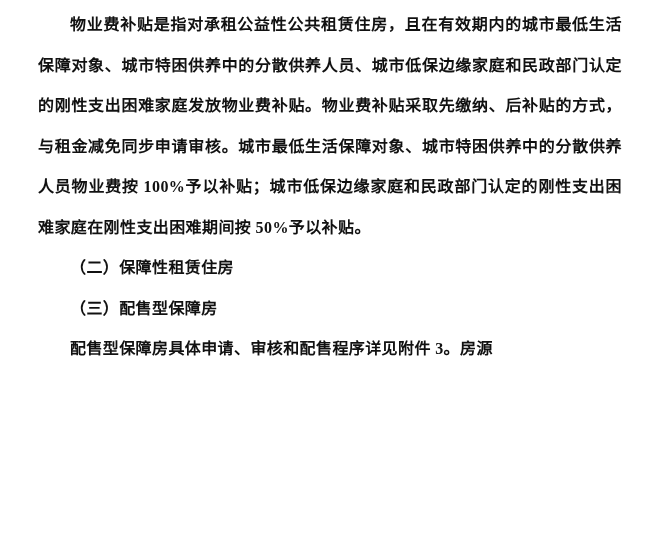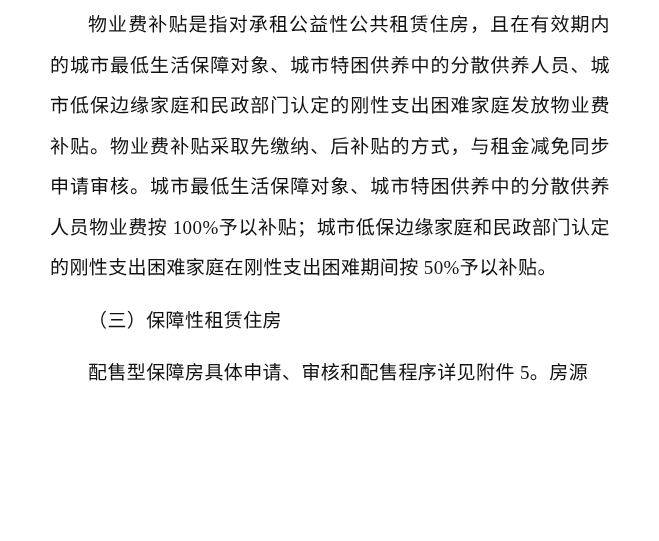--- a/index.html
+++ b/index.html
@@ -16,45 +16,47 @@
     font-family: "Liberation Serif", "DejaVu Serif", serif;
     color: #000000;
   }
   .doc-body {
     position: absolute;
     left: 38px;
     top: 0px;
     width: 584px;
   }
   p.para {
-    margin: 12px;
+    margin: 0;
     padding: 0;
-    font-size: 19px;
+    font-size: 16px;
     line-height: 40.5px;
     text-align: justify;
     text-justify: inter-ideograph;
     text-indent: 2em;
     letter-spacing: 0.4px;
     color: #111111;
+    font-weight: bold;
   }
   p.para.first {
     margin-top: 5px;
   }
   p.para.heading {
     text-indent: 2em;
   }
 </style>
 </head>
 <body>
 
 <div id="page">
   <div class="doc-body">
 
     <p class="para first">物业费补贴是指对承租公益性公共租赁住房，且在有效期内的城市最低生活保障对象、城市特困供养中的分散供养人员、城市低保边缘家庭和民政部门认定的刚性支出困难家庭发放物业费补贴。物业费补贴采取先缴纳、后补贴的方式，与租金减免同步申请审核。城市最低生活保障对象、城市特困供养中的分散供养人员物业费按 100%予以补贴；城市低保边缘家庭和民政部门认定的刚性支出困难家庭在刚性支出困难期间按 50%予以补贴。</p>
 
+    <p class="para heading">（二）保障性租赁住房</p>
 
 
-    <p class="para heading">（三）保障性租赁住房</p>
+    <p class="para heading">（三）配售型保障房</p>
 
-    <p class="para">配售型保障房具体申请、审核和配售程序详见附件 5。房源</p>
+    <p class="para">配售型保障房具体申请、审核和配售程序详见附件 3。房源</p>
 
   </div>
 </div>
 
 </body></html>

